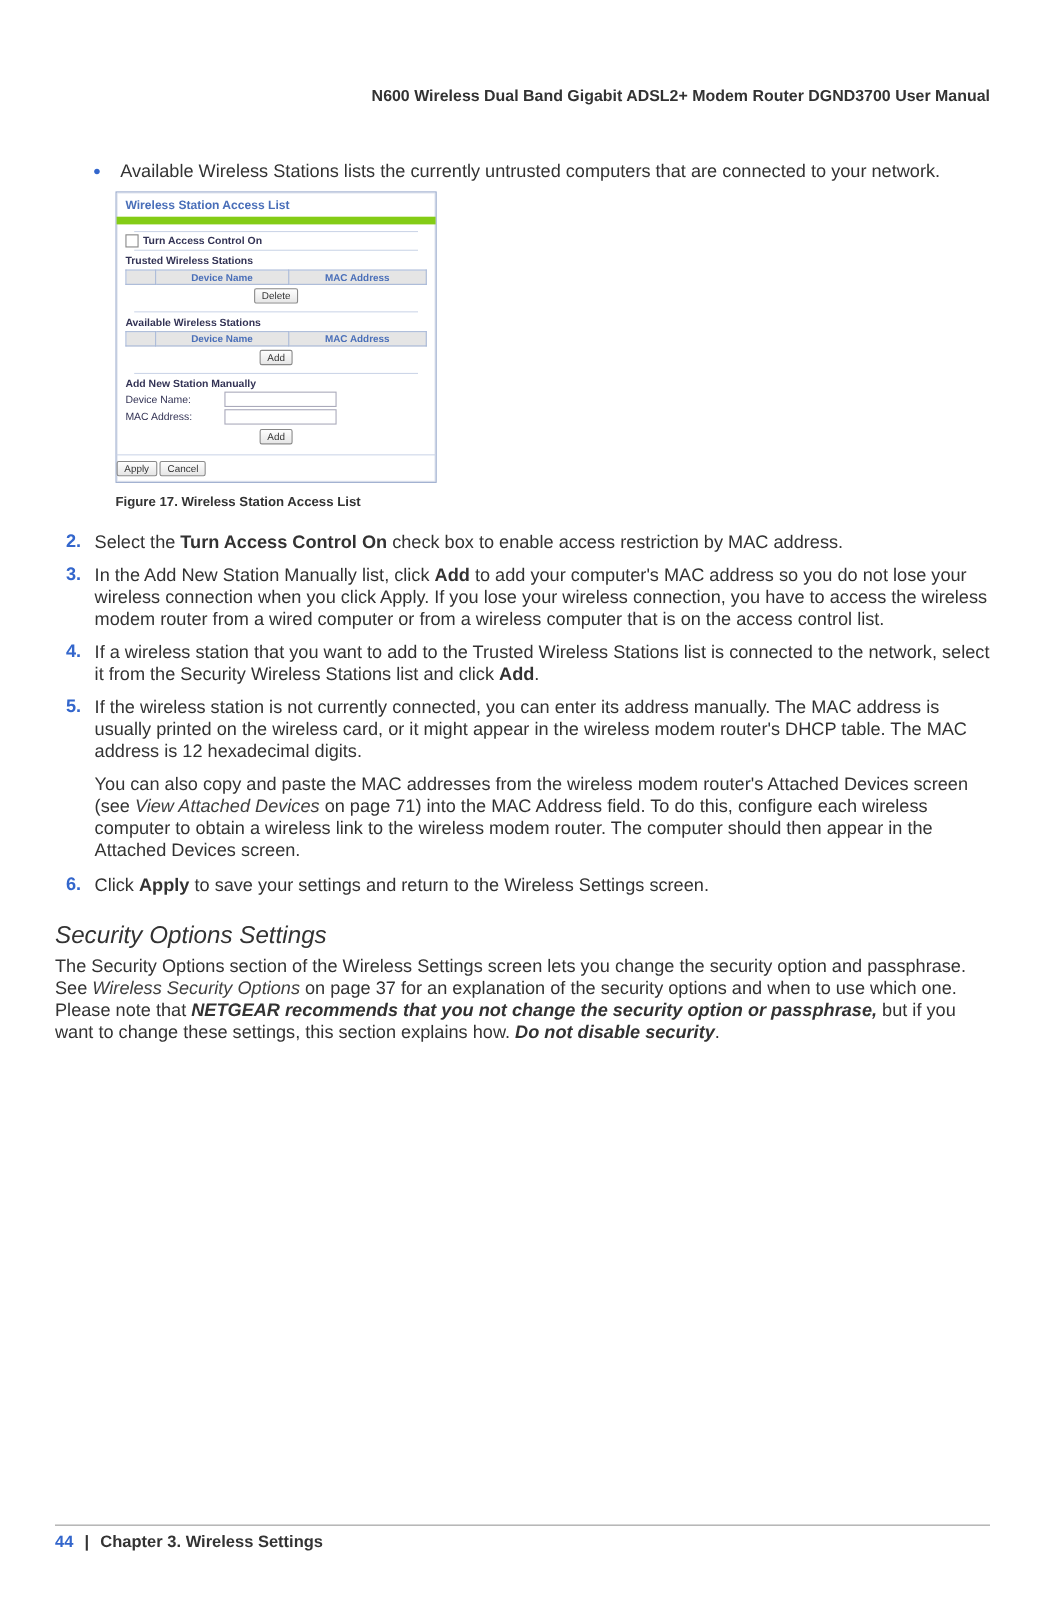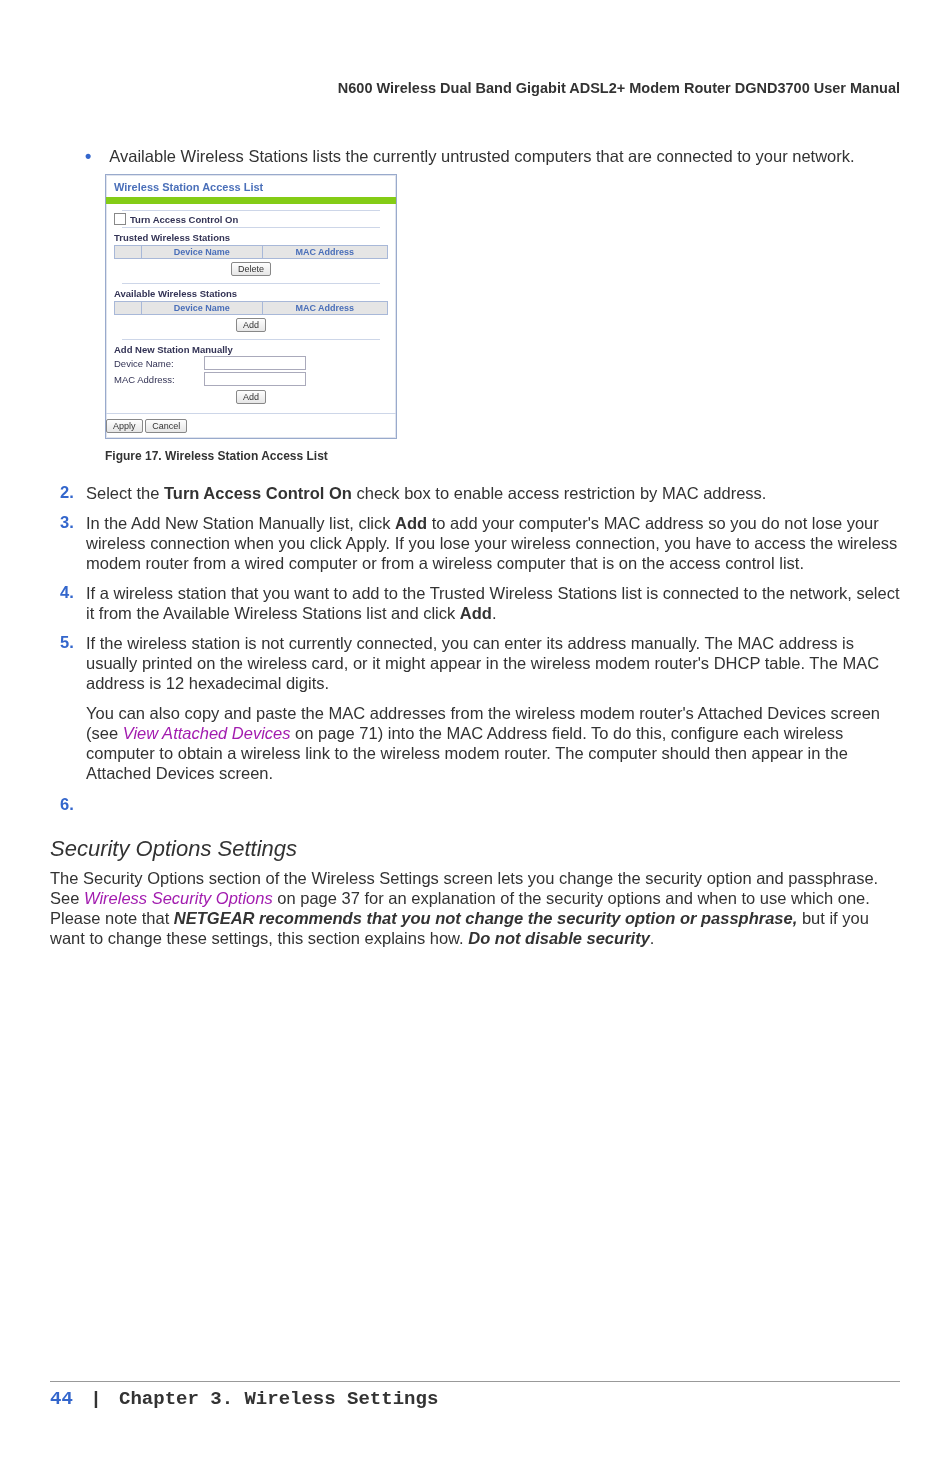--- a/index.html
+++ b/index.html
@@ -94,44 +94,43 @@
     margin-bottom: 20px;
   }
   .step {
     display:flex;
     margin: 0 0 10px 10px;
   }
   .step-num { color:#3366cc; font-weight:bold; font-size:16.5px; width:26px; flex-shrink:0;}
   .step-body { font-size:16.5px; line-height:20px; color:#333; }
   .step-body .b { font-weight:bold; }
   .step-extra { margin-left:36px; font-size:16.5px; line-height:20px; margin-bottom:12px; }
-  .link { color:#a21caf; font-style:italic; }
+  .link { color:#404040; font-style:italic; }
   .bi { font-weight:bold; font-style:italic; }
   .subsection {
     margin-top:22px;
   }
   .subsection-title {
     font-style: italic;
     font-size: 22px;
     color: #333;
     margin-bottom: 6px;
   }
   .subsection-body {
     font-size:16.5px; line-height:20px; color:#333;
   }
   .footer {
     position:absolute;
     bottom:30px;
     left:50px;
     right:50px;
     border-top:1px solid #999;
     padding-top:6px;
-    font-size:19px;
+    font-size:15px;
     color:#333;
-    font-family:Liberation Mono, monospace;
   }
   .footer .pg { color:#3366cc; font-weight:bold; }
   .footer .sep { margin:0 6px; font-weight:bold; }
 </style>
 </head>
 <body>
 
 <div class="page">
   <div class="header">N600 Wireless Dual Band Gigabit ADSL2+ Modem Router DGND3700 User Manual</div>
 
@@ -204,34 +203,37 @@
   <div class="step">
     <div class="step-num">3.</div>
     <div class="step-body">
       <span>In the Add New Station Manually list, click </span><span class="b">Add</span><span> to add your computer's MAC address so you do not lose your wireless connection when you click Apply. If you lose your wireless connection, you have to access the wireless modem router from a wired computer or from a wireless computer that is on the access control list.</span>
     </div>
   </div>
 
   <div class="step">
     <div class="step-num">4.</div>
     <div class="step-body">
-      <span>If a wireless station that you want to add to the Trusted Wireless Stations list is connected to the network, select it from the Available Wireless Stations list and click </span><span class="b">Add</span><span>.</span>
+      <span>If a wireless station that you want to add to the Trusted Wireless Stations list is connected to the network, select it from the Security Wireless Stations list and click </span><span class="b">Add</span><span>.</span>
     </div>
   </div>
 
   <div class="step">
     <div class="step-num">5.</div>
     <div class="step-body">If the wireless station is not currently connected, you can enter its address manually. The MAC address is usually printed on the wireless card, or it might appear in the wireless modem router's DHCP table. The MAC address is 12 hexadecimal digits.</div>
   </div>
   <div class="step-extra">
     <span>You can also copy and paste the MAC addresses from the wireless modem router's Attached Devices screen (see </span><span class="link">View Attached Devices</span><span> on page 71) into the MAC Address field. To do this, configure each wireless computer to obtain a wireless link to the wireless modem router. The computer should then appear in the Attached Devices screen.</span>
   </div>
 
   <div class="step">
     <div class="step-num">6.</div>
+    <div class="step-body">
+      <span>Click </span><span class="b">Apply</span><span> to save your settings and return to the Wireless Settings screen.</span>
+    </div>
   </div>
 
   <div class="subsection">
     <div class="subsection-title">Security Options Settings</div>
     <div class="subsection-body">
       <span>The Security Options section of the Wireless Settings screen lets you change the security option and passphrase. See </span><span class="link">Wireless Security Options</span><span> on page 37 for an explanation of the security options and when to use which one. Please note that </span><span class="bi">NETGEAR recommends that you not change the security option or passphrase,</span><span> but if you want to change these settings, this section explains how. </span><span class="bi">Do not disable security</span><span>.</span>
     </div>
   </div>
 
   <div class="footer">

